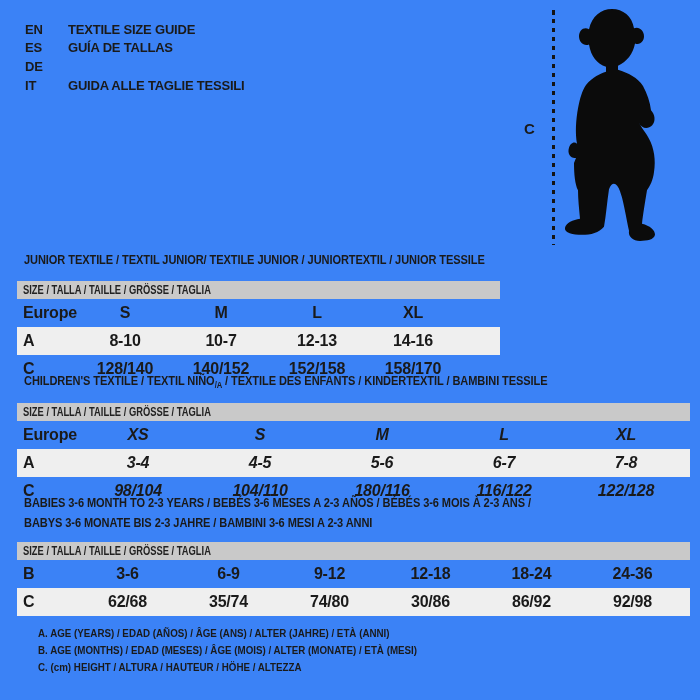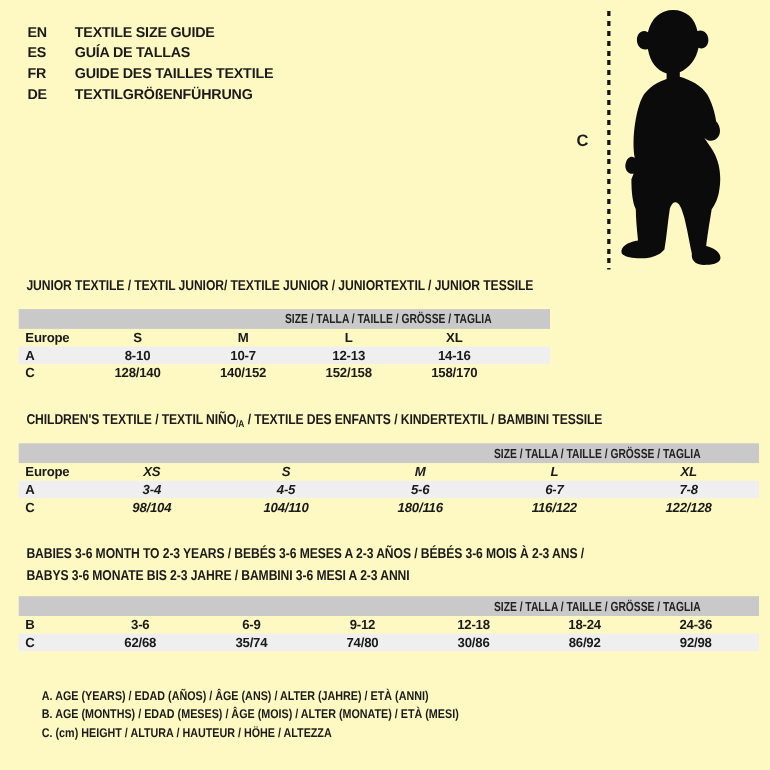--- a/index.html
+++ b/index.html
@@ -1,40 +1,40 @@
 <!DOCTYPE html>
 <html><head>
 <meta charset="utf-8">
 <style>
   html,body{margin:0;padding:0;background:#fff;}
   .canvas{
-    position:relative;width:700px;height:700px;background:#fef9c3;overflow:hidden;
+    position:relative;width:700px;height:700px;background:#3b82f6;overflow:hidden;
     font-family:"Liberation Sans","DejaVu Sans",sans-serif;
     color:#1a1a1a;font-weight:bold;
   }
   
   .langs{position:absolute;left:25px;top:20px;}
   .lang-row{display:flex;height:18.6px;align-items:center;font-size:13px;letter-spacing:-0.2px;}
   .lang-code{width:43px;}
   
   .dotted-line{
     position:absolute;left:552px;top:10px;width:3px;height:235px;
     background:repeating-linear-gradient(180deg,#141414 0 4.5px,transparent 4.5px 9px);
   }
   .fig-label{position:absolute;left:524px;top:120px;font-size:15px;}
   .toddler{position:absolute;left:551px;top:7px;width:120px;height:238px;}
   
   .sec-title{position:absolute;left:24px;font-size:13px;white-space:nowrap;
     transform:scaleX(0.85);transform-origin:left center;letter-spacing:-0.1px;}
   .sub{font-size:9px;vertical-align:-3px;}
   
   .stable{position:absolute;left:17px;}
-  .thead{height:18px;background:#c9c9c9;display:flex;align-items:center;padding-left:6px;box-sizing:border-box;justify-content:flex-end;}
+  .thead{height:18px;background:#c9c9c9;display:flex;align-items:center;padding-left:6px;box-sizing:border-box;}
   .thead .cond{font-size:12px;transform:scaleX(0.78);transform-origin:left center;white-space:nowrap;color:#222;}
-  .trow{display:flex;height:16px;align-items:center;font-size:12px;letter-spacing:-0.2px;}
+  .trow{display:flex;height:28px;align-items:center;font-size:16px;letter-spacing:-0.2px;}
   .trow.shaded{background:#efefef;}
   .tlabel{width:60px;padding-left:6px;box-sizing:border-box;text-align:left;}
   .tcell{text-align:center;}
   .t1{width:483px;} .t1 .tcell{width:96px;}
   .t2{width:673px;} .t2 .tcell{width:122px;font-style:italic;}
   .t3{width:673px;} .t3 .tcell{width:101px;}
   
   .footnotes{position:absolute;left:38px;top:627px;}
   .footnote{height:16.8px;font-size:11.5px;white-space:nowrap;
     transform:scaleX(0.85);transform-origin:left center;}
@@ -47,26 +47,25 @@
   <div class="langs">
     <div class="lang-row">
       <span class="lang-code">EN</span>
       <span class="lang-title">TEXTILE SIZE GUIDE</span>
     </div>
     <div class="lang-row">
       <span class="lang-code">ES</span>
       <span class="lang-title">GUÍA DE TALLAS</span>
     </div>
     <div class="lang-row">
-      <span class="lang-code">FR</span>
-      <span class="lang-title">GUIDE DES TAILLES TEXTILE</span>
-    </div>
-    <div class="lang-row">
       <span class="lang-code">DE</span>
-      <span class="lang-title">TEXTILGRÖßENFÜHRUNG</span>
+    </div>
+    <div class="lang-row">
+      <span class="lang-code">IT</span>
+      <span class="lang-title">GUIDA ALLE TAGLIE TESSILI</span>
     </div>
   </div>
 
   <div class="dotted-line"></div>
   <span class="fig-label">C</span>
   <svg class="toddler" viewBox="0 0 120 235" preserveAspectRatio="none">
     <path fill="#0b0b0b" d="
       M61,2
       C72,2 81,9 83,21
       C88,19 93,23 93,29

